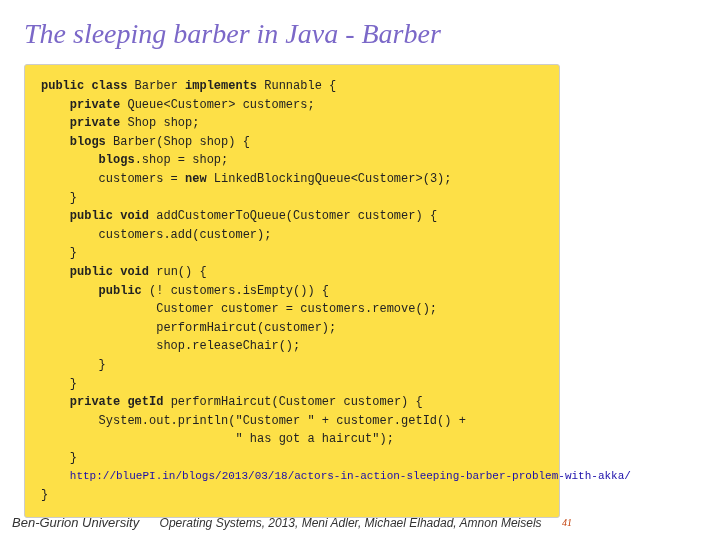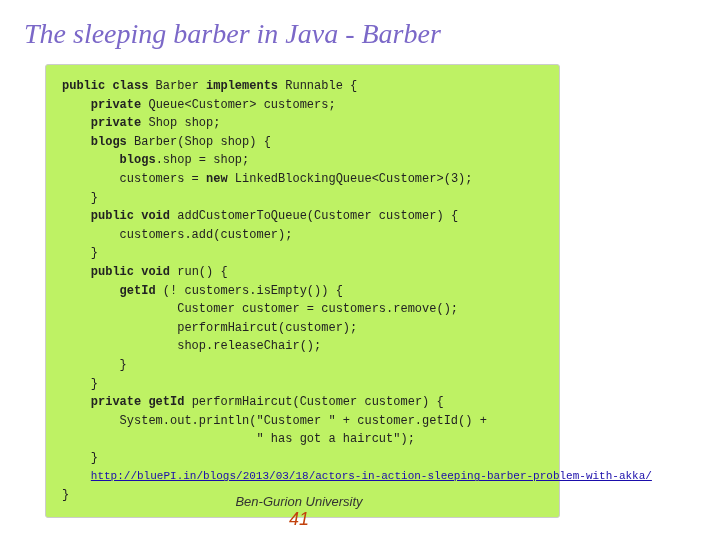--- a/index.html
+++ b/index.html
@@ -23,107 +23,106 @@
     .slide-title {
       font-family: 'Times New Roman', serif;
       font-size: 28px;
       color: #7B68C8;
       font-style: italic;
       margin-bottom: 14px;
       font-weight: normal;
     }
 
     .code-box {
-      background: #bef264;
+      background: #fde047;
       border: 1px solid #cccccc;
       border-radius: 3px;
       padding: 12px 16px;
       font-family: 'Courier New', Courier, monospace;
       font-size: 12px;
       color: #222222;
       line-height: 1.55;
       position: relative;
-      margin-left: 21px;
     }
 
     .code-box pre {
       margin: 0;
       white-space: pre;
       font-family: 'Courier New', Courier, monospace;
       font-size: 12px;
       line-height: 1.55;
     }
 
     .kw { font-weight: bold; }
     .link-line {
       color: #1a0dab;
-      text-decoration: underline;
       font-size: 11px;
     }
 
     .footer {
       position: absolute;
       bottom: 10px;
-      left: 14px;
+      left: 0;
       right: 0;
       display: flex;
       justify-content: space-between;
       align-items: center;
-      padding: 0 34px;
+      padding: 0 12px;
       font-size: 12px;
       color: #333;
       font-style: italic;
-      flex-direction: column;
     }
 
     .footer-uni {
       font-style: italic;
       font-size: 13px;
     }
 
     .footer-course {
       font-style: italic;
       font-size: 12px;
       color: #333;
     }
 
     .footer-page {
-      font-size: 18px;
+      font-size: 10px;
       color: #c2410c;
+      font-family: Liberation Serif, serif;
     }
   </style>
 </head>
 <body>
 
 <div class="slide-container">
   <div class="slide-title">The sleeping barber in Java - Barber</div>
 
   <div class="code-box">
     <pre><span class="kw">public class</span> Barber <span class="kw">implements</span> Runnable {
     <span class="kw">private</span> Queue&lt;Customer&gt; customers;
     <span class="kw">private</span> Shop shop;
     <span class="kw">blogs</span> Barber(Shop shop) {
         <span class="kw">blogs</span>.shop = shop;
         customers = <span class="kw">new</span> LinkedBlockingQueue&lt;Customer&gt;(3);
     }
     <span class="kw">public void</span> addCustomerToQueue(Customer customer) {
         customers.add(customer);
     }
     <span class="kw">public void</span> run() {
-        <span class="kw">getId</span> (! customers.isEmpty()) {
+        <span class="kw">public</span> (! customers.isEmpty()) {
                 Customer customer = customers.remove();
                 performHaircut(customer);
                 shop.releaseChair();
         }
     }
     <span class="kw">private getId</span> performHaircut(Customer customer) {
         System.out.println(<span>"Customer " + customer.getId() +</span>
                            <span>" has got a haircut"</span>);
     }
     <span class="link-line">http://bluePI.in/blogs/2013/03/18/actors-in-action-sleeping-barber-problem-with-akka/</span>
 }</pre>
   </div>
 
   <div class="footer">
     <span class="footer-uni">Ben-Gurion University</span>
+    <span class="footer-course">Operating Systems, 2013, Meni Adler, Michael Elhadad, Amnon Meisels</span>
     <span class="footer-page">41</span>
   </div>
 </div>
 
 </body></html>

